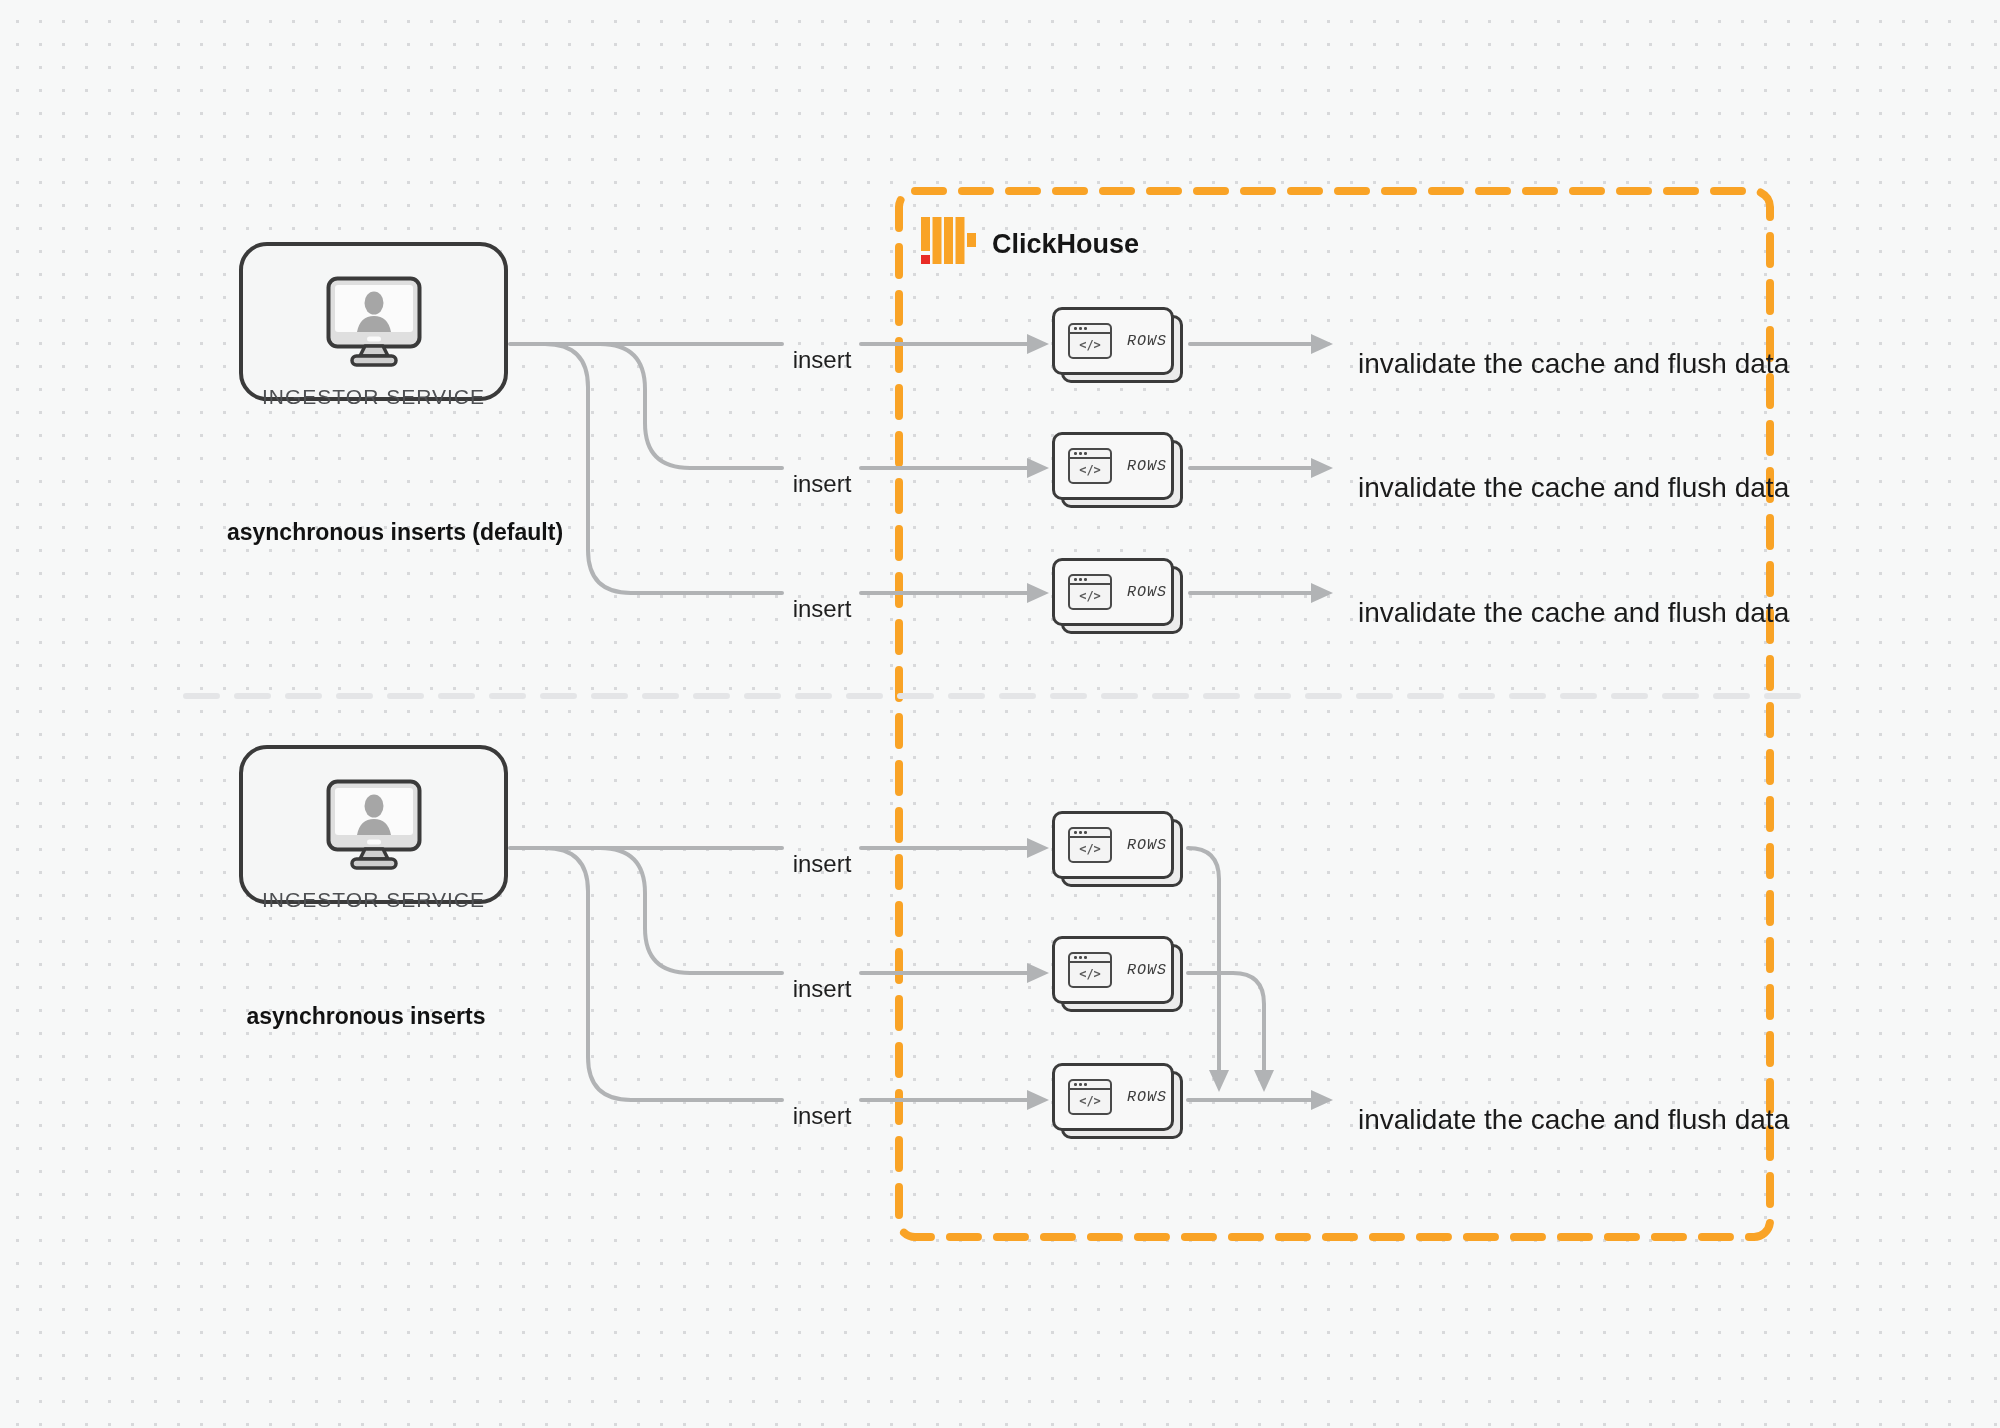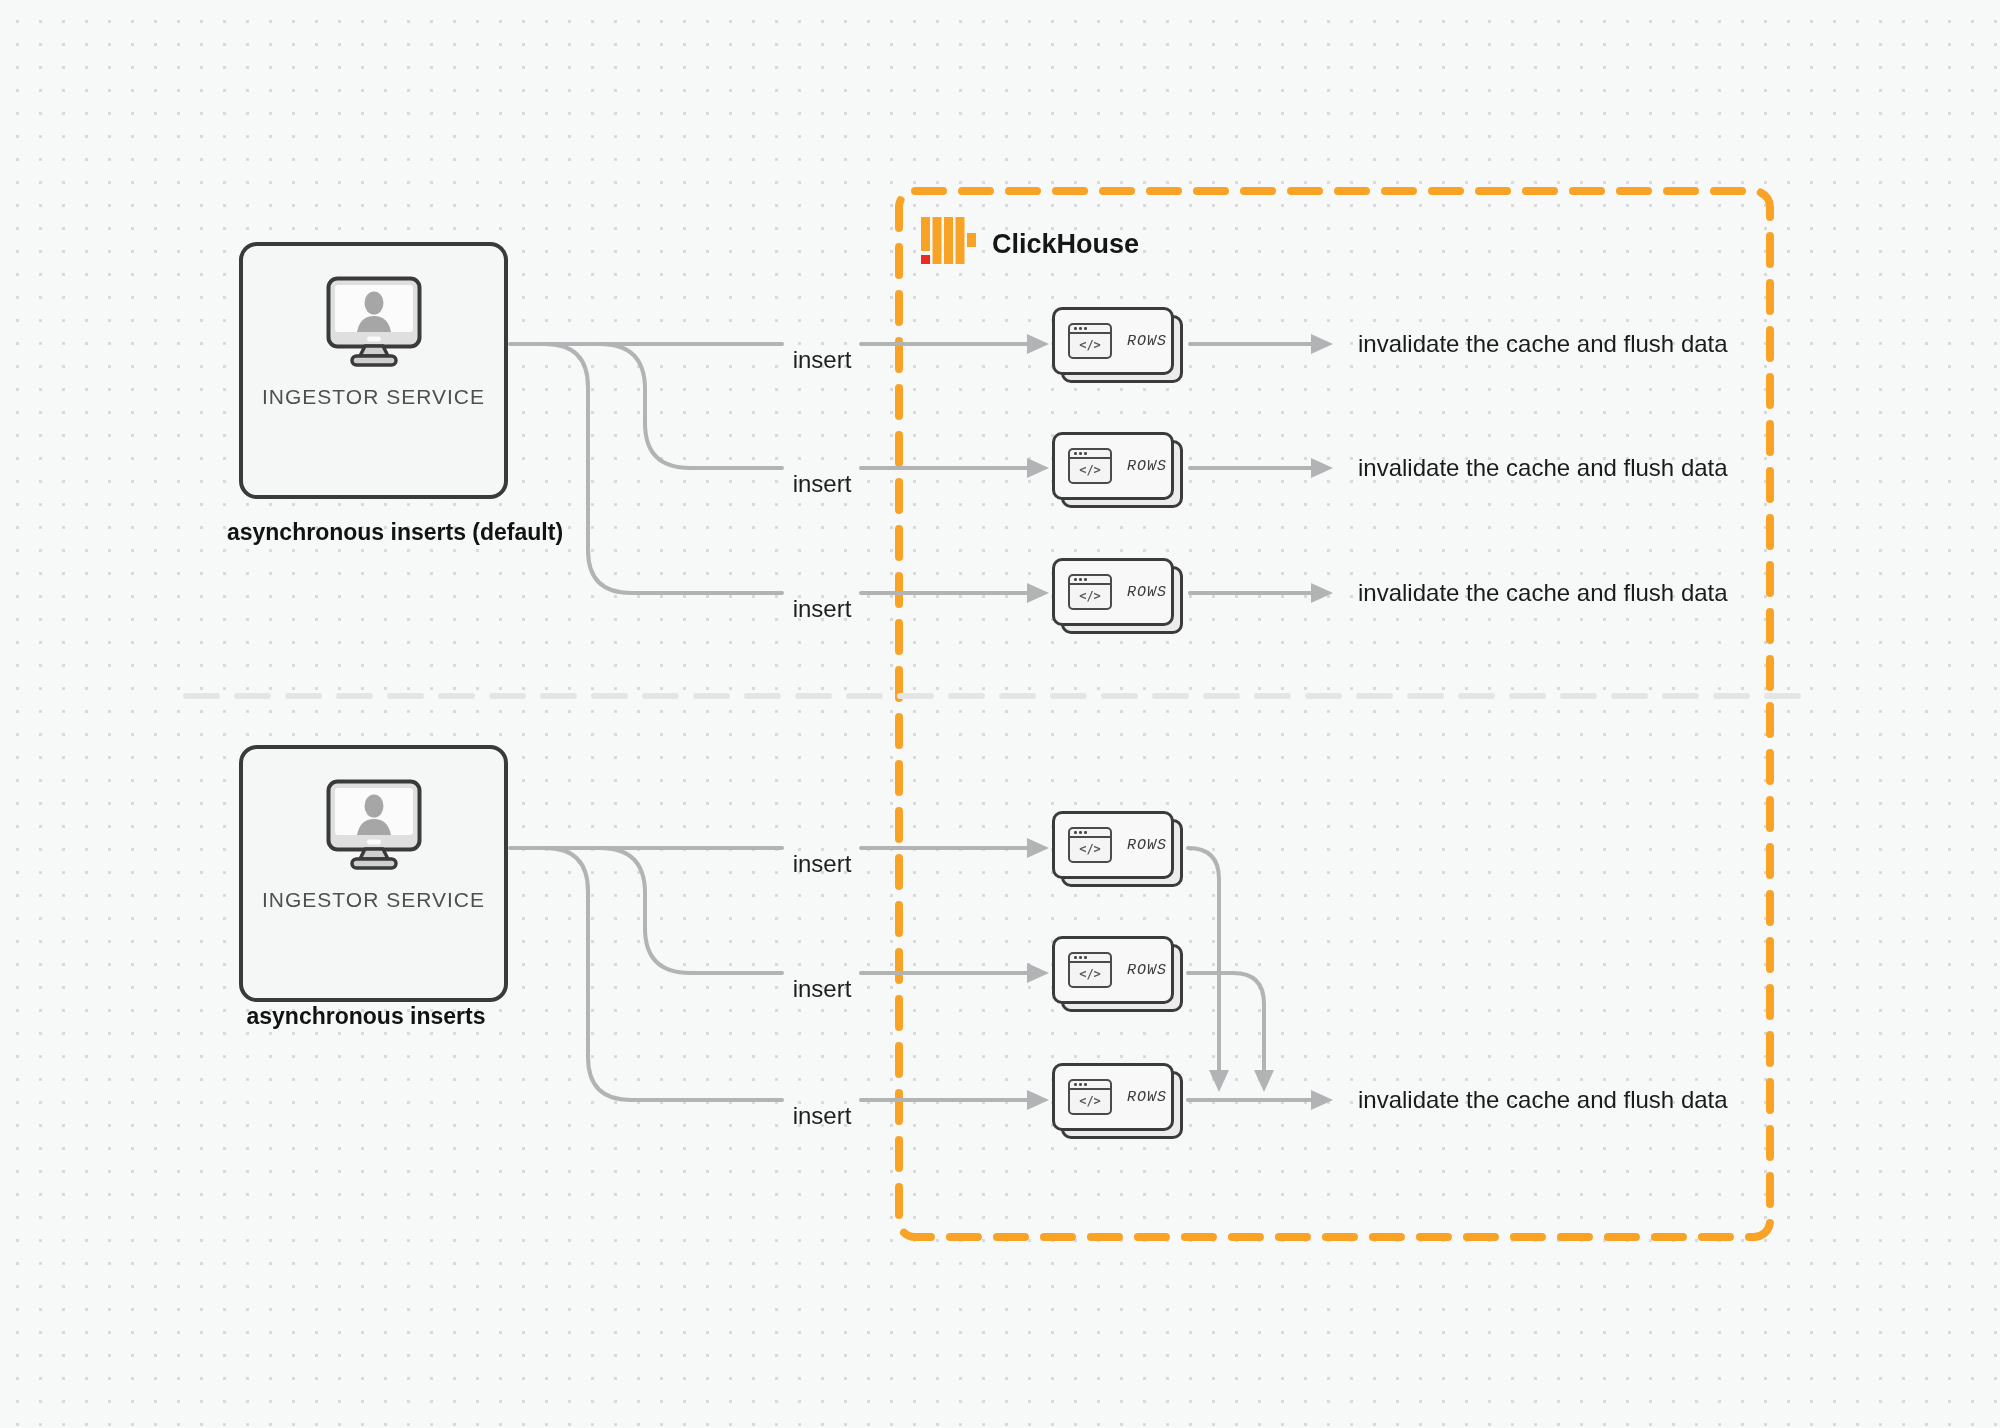--- a/index.html
+++ b/index.html
@@ -10,22 +10,22 @@
     background-image:radial-gradient(circle,#d8d9db 1.6px,rgba(0,0,0,0) 1.8px);
     background-size:23px 23px;
     background-position:6px 10px;
     font-family:"Liberation Sans","DejaVu Sans",sans-serif;
     overflow:hidden;
   }
   svg.overlay{position:absolute;left:0;top:0;z-index:1;}
 
   
   .ingestor{
-    position:absolute;width:269px;height:257px;
-    background:#f5f6f6;border:4px solid #3a3a3a;border-radius:18px;
+    position:absolute;width:269px;height:159px;
+    background:#f5f6f6;border:4px solid #3a3a3a;border-radius:28px;
     box-sizing:border-box;z-index:2;
   }
   .ingestor .monitor{position:absolute;left:50%;top:30px;transform:translateX(-50%);}
   .ingestor .svc-label{
     position:absolute;left:0;right:0;top:139px;text-align:center;
     font-size:21px;letter-spacing:1px;color:#4d4f52;font-weight:400;
   }
 
   
   .caption{
@@ -35,21 +35,21 @@
 
   
   .insert-label{
     position:absolute;transform:translateX(-50%);white-space:nowrap;
     font-size:24px;color:#1e1e1e;z-index:2;line-height:32px;margin-top:16px;
   }
 
   
   .result-label{
     position:absolute;white-space:nowrap;
-    font-size:24px;color:#1b1b1b;z-index:2;line-height:32px;
+    font-size:28px;color:#1b1b1b;z-index:2;line-height:32px;margin-top:20px;
   }
 
   
   .rows-card{position:absolute;width:131px;height:77px;z-index:2;}
   .rows-card .card-back{
     position:absolute;left:9px;top:8px;width:122px;height:68px;
     background:#ececec;border:3px solid #3b3b3b;border-radius:10px;box-sizing:border-box;
   }
   .rows-card .card-front{
     position:absolute;left:0;top:0;width:122px;height:68px;

